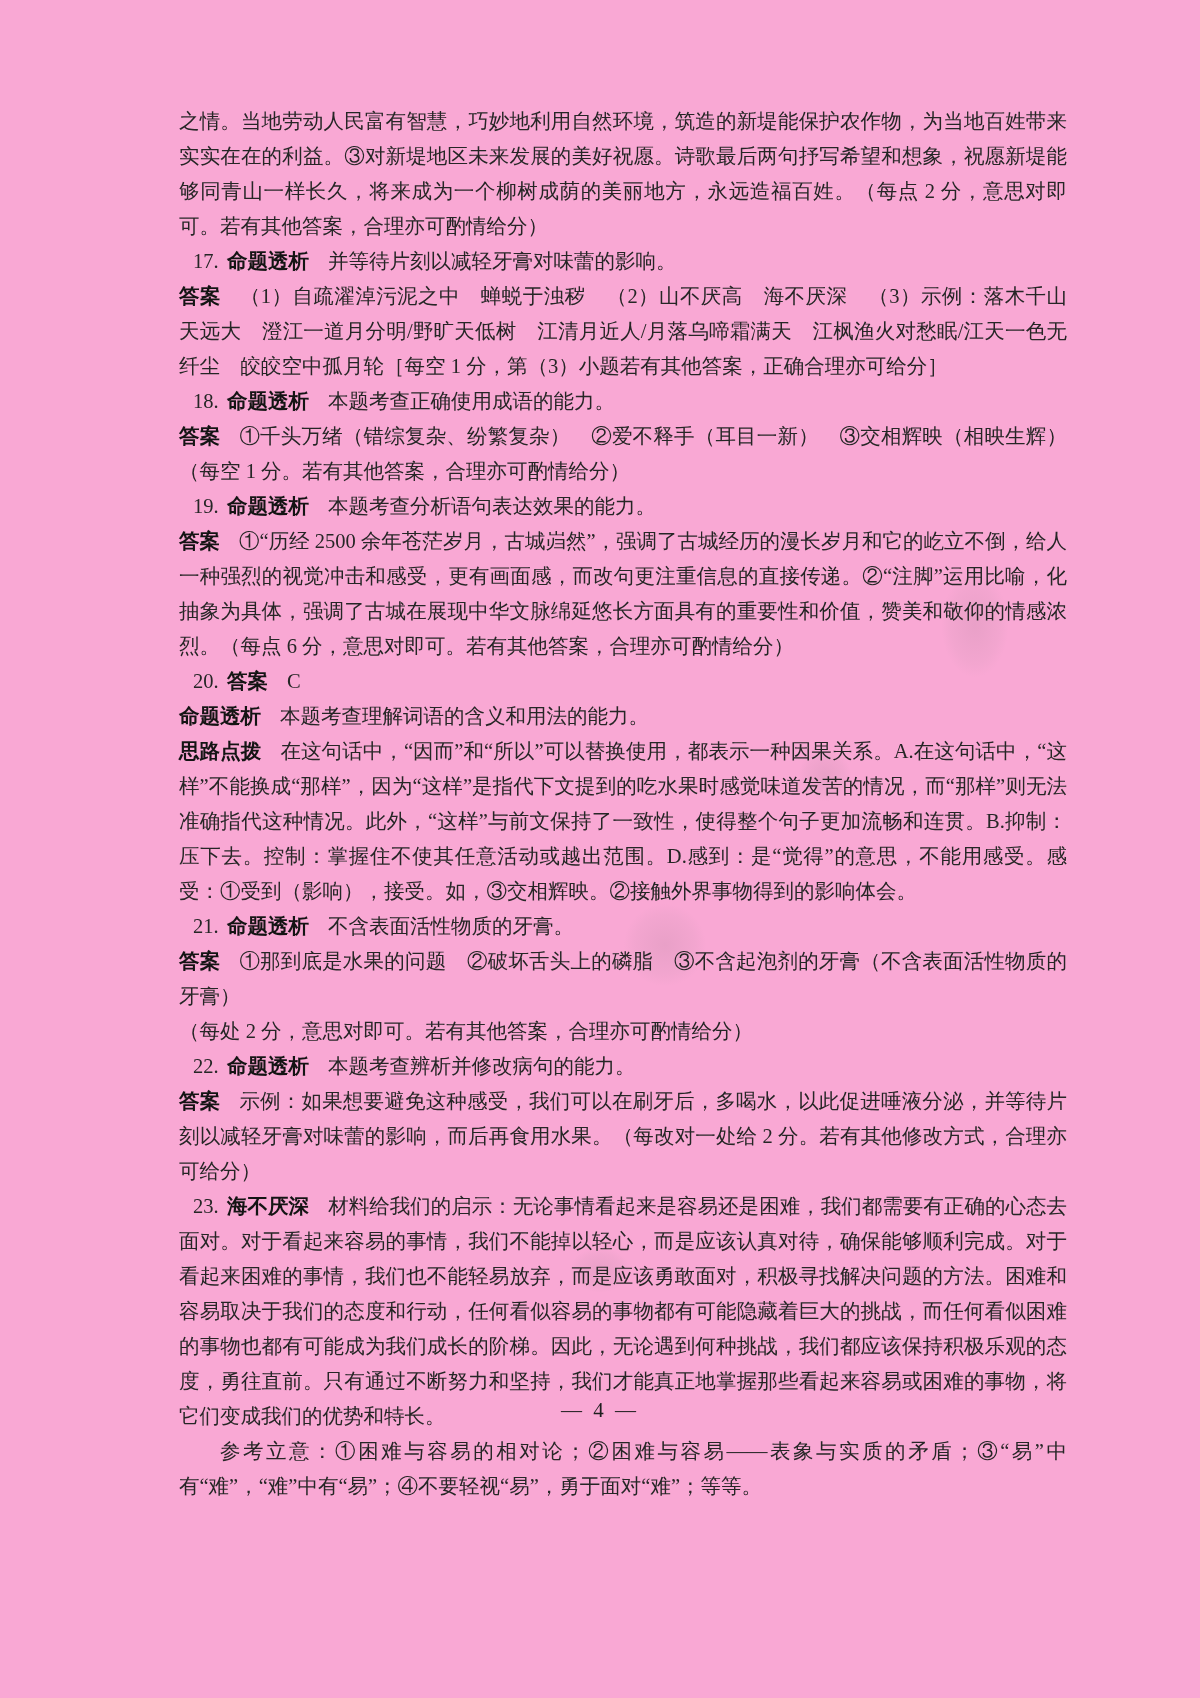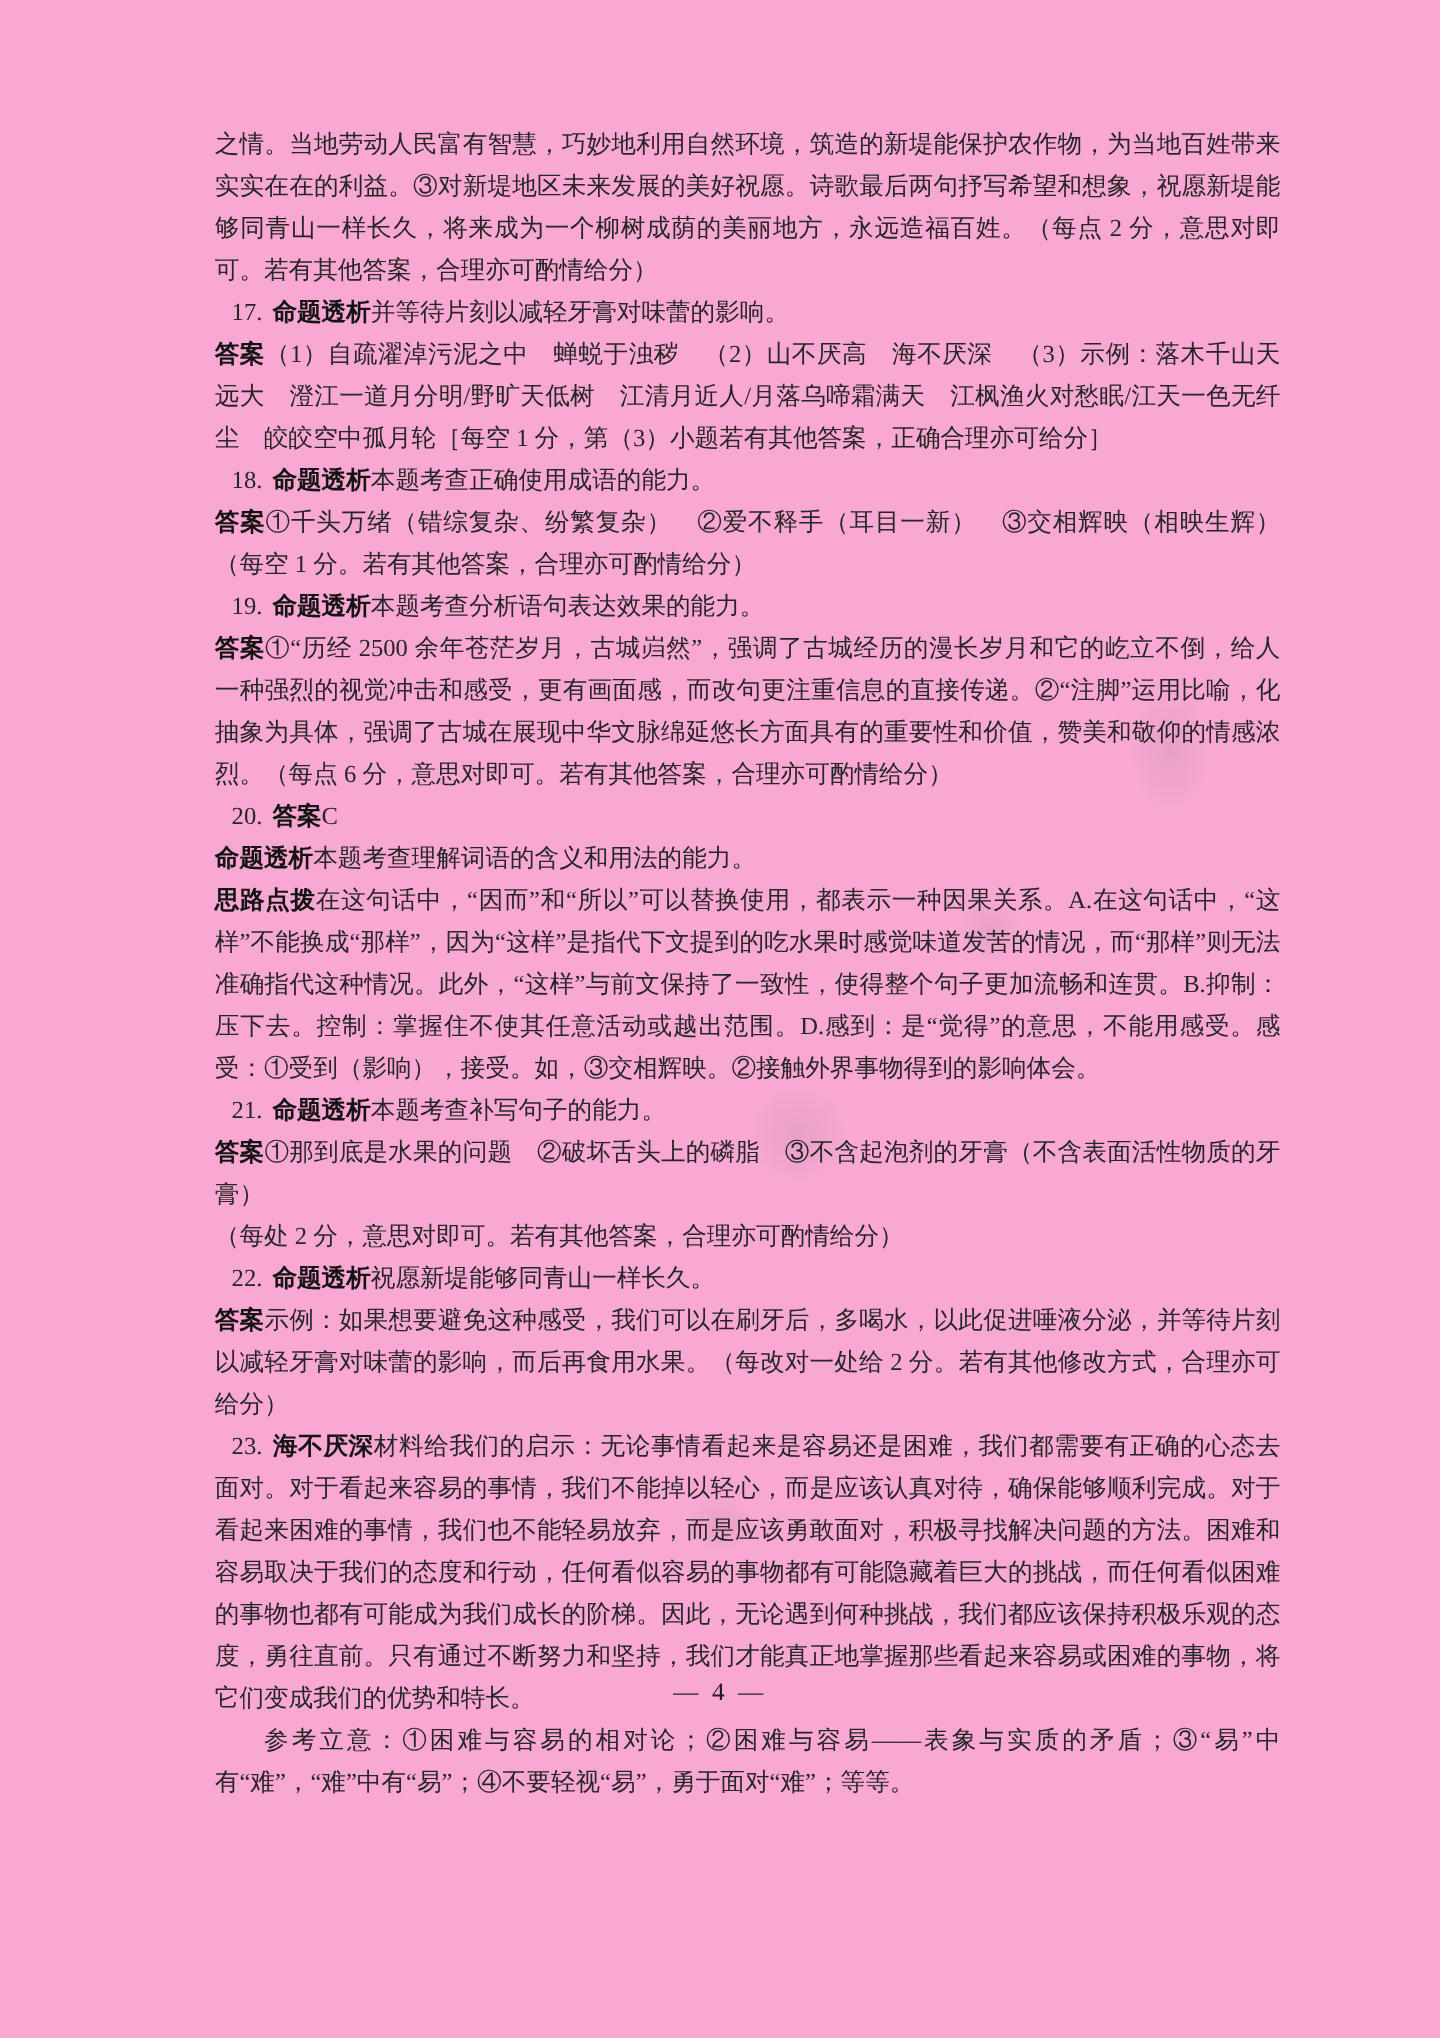--- a/index.html
+++ b/index.html
@@ -27,20 +27,21 @@
   .num{
     display:inline-block;
     width:34px;
     text-indent:0;
     letter-spacing:0;
     margin-left:48px;
   }
   .label{
     font-weight:700;
     color:#141414;
+    margin-right:19px;
   }
   .txt{color:#262626;}
   .footer{
     position:absolute;
     top:1398px;left:0;right:0;
     text-align:center;
     font-size:21px;
     color:#1e1e1e;
     letter-spacing:3px;
   }
@@ -69,23 +70,23 @@
       <div class="para continuation"><span class="txt">之情。当地劳动人民富有智慧，巧妙地利用自然环境，筑造的新堤能保护农作物，为当地百姓带来实实在在的利益。③对新堤地区未来发展的美好祝愿。诗歌最后两句抒写希望和想象，祝愿新堤能够同青山一样长久，将来成为一个柳树成荫的美丽地方，永远造福百姓。（每点 2 分，意思对即可。若有其他答案，合理亦可酌情给分）</span></div>
       <div class="para numbered"><span class="num">17.</span><span class="label">命题透析</span><span class="txt">并等待片刻以减轻牙膏对味蕾的影响。</span></div>
       <div class="para sub"><span class="label">答案</span><span class="txt">（1）自疏濯淖污泥之中　蝉蜕于浊秽　（2）山不厌高　海不厌深　（3）示例：落木千山天远大　澄江一道月分明/野旷天低树　江清月近人/月落乌啼霜满天　江枫渔火对愁眠/江天一色无纤尘　皎皎空中孤月轮［每空 1 分，第（3）小题若有其他答案，正确合理亦可给分］</span></div>
       <div class="para numbered"><span class="num">18.</span><span class="label">命题透析</span><span class="txt">本题考查正确使用成语的能力。</span></div>
       <div class="para sub"><span class="label">答案</span><span class="txt">①千头万绪（错综复杂、纷繁复杂）　②爱不释手（耳目一新）　③交相辉映（相映生辉）　（每空 1 分。若有其他答案，合理亦可酌情给分）</span></div>
       <div class="para numbered"><span class="num">19.</span><span class="label">命题透析</span><span class="txt">本题考查分析语句表达效果的能力。</span></div>
       <div class="para sub"><span class="label">答案</span><span class="txt">①“历经 2500 余年苍茫岁月，古城岿然”，强调了古城经历的漫长岁月和它的屹立不倒，给人一种强烈的视觉冲击和感受，更有画面感，而改句更注重信息的直接传递。②“注脚”运用比喻，化抽象为具体，强调了古城在展现中华文脉绵延悠长方面具有的重要性和价值，赞美和敬仰的情感浓烈。（每点 6 分，意思对即可。若有其他答案，合理亦可酌情给分）</span></div>
       <div class="para numbered"><span class="num">20.</span><span class="label">答案</span><span class="txt">C</span></div>
       <div class="para sub"><span class="label">命题透析</span><span class="txt">本题考查理解词语的含义和用法的能力。</span></div>
       <div class="para sub"><span class="label">思路点拨</span><span class="txt">在这句话中，“因而”和“所以”可以替换使用，都表示一种因果关系。A.在这句话中，“这样”不能换成“那样”，因为“这样”是指代下文提到的吃水果时感觉味道发苦的情况，而“那样”则无法准确指代这种情况。此外，“这样”与前文保持了一致性，使得整个句子更加流畅和连贯。B.抑制：压下去。控制：掌握住不使其任意活动或越出范围。D.感到：是“觉得”的意思，不能用感受。感受：①受到（影响），接受。如，③交相辉映。②接触外界事物得到的影响体会。</span></div>
-      <div class="para numbered"><span class="num">21.</span><span class="label">命题透析</span><span class="txt">本题考查补写句子的能力。</span></div>
+      <div class="para numbered"><span class="num">21.</span><span class="label">命题透析</span><span class="txt">不含表面活性物质的牙膏。</span></div>
       <div class="para sub"><span class="label">答案</span><span class="txt">①那到底是水果的问题　②破坏舌头上的磷脂　③不含起泡剂的牙膏（不含表面活性物质的牙膏）</span></div>
       <div class="para plain"><span class="txt">（每处 2 分，意思对即可。若有其他答案，合理亦可酌情给分）</span></div>
-      <div class="para numbered"><span class="num">22.</span><span class="label">命题透析</span><span class="txt">祝愿新堤能够同青山一样长久。</span></div>
+      <div class="para numbered"><span class="num">22.</span><span class="label">命题透析</span><span class="txt">本题考查辨析并修改病句的能力。</span></div>
       <div class="para sub"><span class="label">答案</span><span class="txt">示例：如果想要避免这种感受，我们可以在刷牙后，多喝水，以此促进唾液分泌，并等待片刻以减轻牙膏对味蕾的影响，而后再食用水果。（每改对一处给 2 分。若有其他修改方式，合理亦可给分）</span></div>
       <div class="para numbered"><span class="num">23.</span><span class="label">海不厌深</span><span class="txt">材料给我们的启示：无论事情看起来是容易还是困难，我们都需要有正确的心态去面对。对于看起来容易的事情，我们不能掉以轻心，而是应该认真对待，确保能够顺利完成。对于看起来困难的事情，我们也不能轻易放弃，而是应该勇敢面对，积极寻找解决问题的方法。困难和容易取决于我们的态度和行动，任何看似容易的事物都有可能隐藏着巨大的挑战，而任何看似困难的事物也都有可能成为我们成长的阶梯。因此，无论遇到何种挑战，我们都应该保持积极乐观的态度，勇往直前。只有通过不断努力和坚持，我们才能真正地掌握那些看起来容易或困难的事物，将它们变成我们的优势和特长。</span></div>
       <div class="para indent"><span class="txt">参考立意：①困难与容易的相对论；②困难与容易——表象与实质的矛盾；③“易”中有“难”，“难”中有“易”；④不要轻视“易”，勇于面对“难”；等等。</span></div>
     </div>
 
   <div class="footer">— 4 —</div>
 </div>
 
 </body></html>

